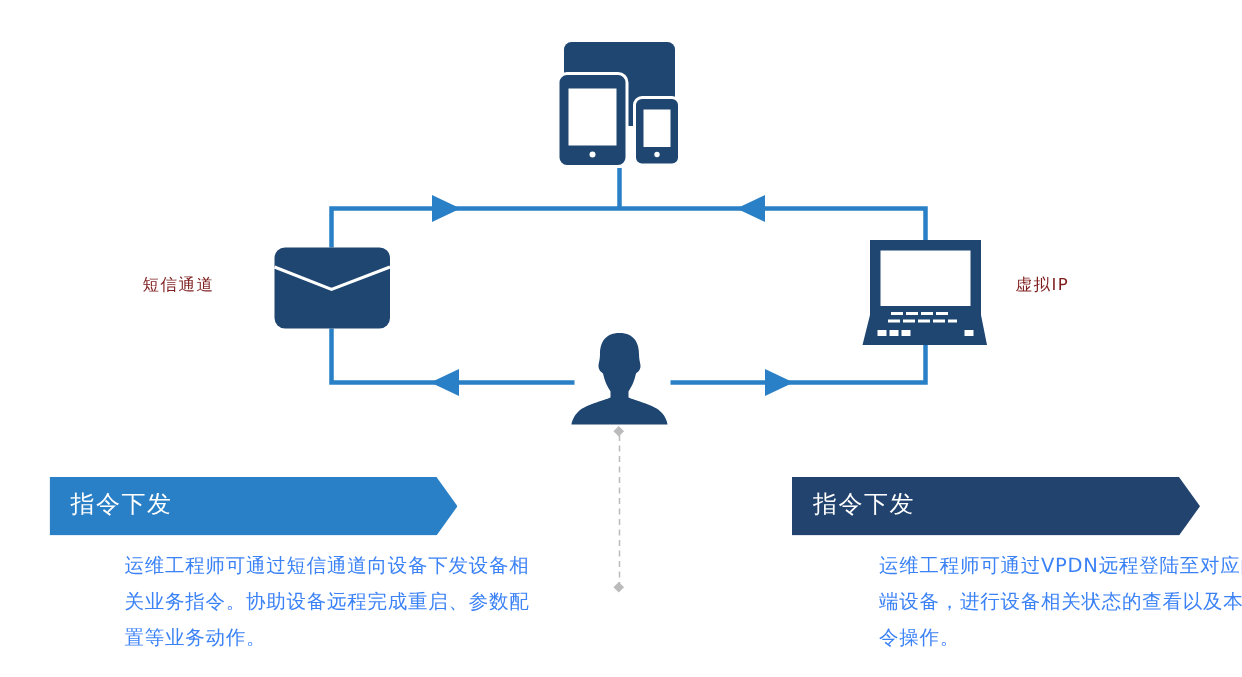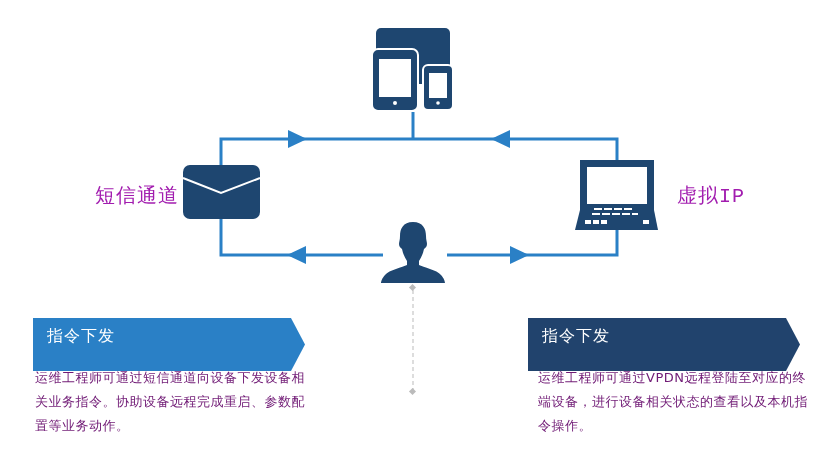--- a/index.html
+++ b/index.html
@@ -1,26 +1,26 @@
 <!DOCTYPE html>
 <html><head>
   <meta charset="utf-8">
   <style>
     html, body { margin: 0; padding: 0; background: #ffffff; }
     body { width: 828px; height: 451px; position: relative; overflow: hidden;
            font-family: "DejaVu Sans", "Liberation Sans", sans-serif; }
     #diagram { position: absolute; left: 0; top: 0; width: 828px; height: 451px; }
-    .side-label { position: absolute; font-size: 20px; color: #a21caf; letter-spacing: 1px; text-align: right; }
-    .banner { position: absolute; top: 318px; height: 53px; width: 272px; color: #ffffff;
+    .side-label { position: absolute; font-size: 11px; color: #7f1d1d; letter-spacing: 1px; text-align: right; }
+    .banner { position: absolute; top: 318px; height: 39px; width: 272px; color: #ffffff;
               font-size: 16px; line-height: 35px; box-sizing: border-box; padding-left: 14px;
               clip-path: polygon(0 0, 258px 0, 272px 50%, 258px 100%, 0 100%); letter-spacing: 1px; }
     .banner-left { left: 33px; background: #2a80c6; }
     .banner-right { left: 528px; background: #21436d; }
     .desc { position: absolute; top: 366px; width: 278px; font-size: 13px; line-height: 24px;
-            color: #701a75; letter-spacing: 0.5px; }
+            color: #3b82f6; letter-spacing: 0.5px; margin-left: 48px; }
     .desc-left { left: 35px; }
     .desc-right { left: 538px; width: 270px; }
   </style>
 </head>
 <body>
 
 <svg id="diagram" viewBox="0 0 828 451" xmlns="http://www.w3.org/2000/svg">
 
   <g fill="none" stroke="#2a80c6" stroke-width="3">
     <path d="M221 165 V139 H617 V160"></path>
@@ -77,19 +77,19 @@
   </g>
 
   <g>
     <line x1="413" y1="290" x2="413" y2="390" stroke="#bbbbbb" stroke-width="1" stroke-dasharray="4,3"></line>
     <rect x="410" y="285" width="5" height="5" fill="#bbbbbb" transform="rotate(45 412.5 287.5)"></rect>
     <rect x="410" y="389" width="5" height="5" fill="#bbbbbb" transform="rotate(45 412.5 391.5)"></rect>
   </g>
 </svg>
 
 <div class="side-label" style="left:95px; top:182px;">短信通道</div>
-<div class="side-label" style="left:677px; top:182px;font-family:Liberation Mono, monospace;">虚拟IP</div>
+<div class="side-label" style="left:677px; top:182px;">虚拟IP</div>
 
 <div class="banner banner-left">指令下发</div>
 <div class="banner banner-right">指令下发</div>
 
 <div class="desc desc-left">运维工程师可通过短信通道向设备下发设备相关业务指令。协助设备远程完成重启、参数配置等业务动作。</div>
 <div class="desc desc-right">运维工程师可通过VPDN远程登陆至对应的终端设备，进行设备相关状态的查看以及本机指令操作。</div>
 
 </body></html>

